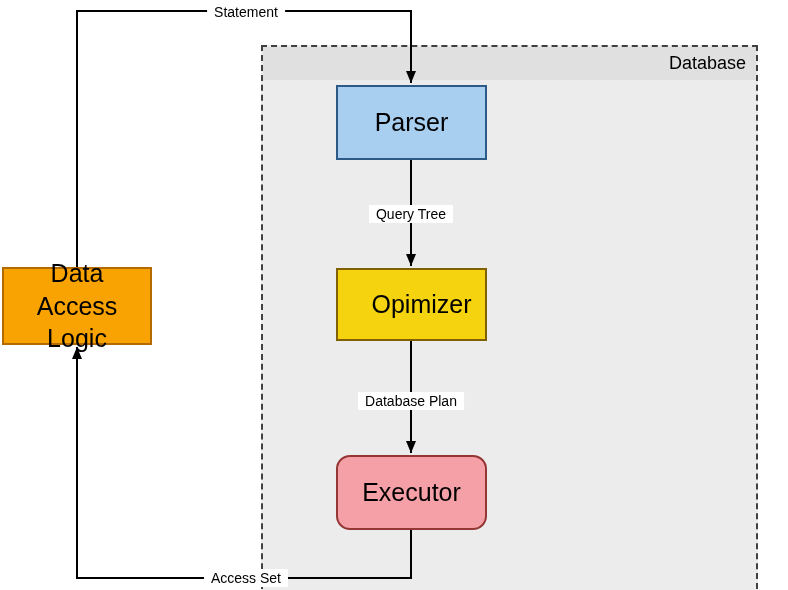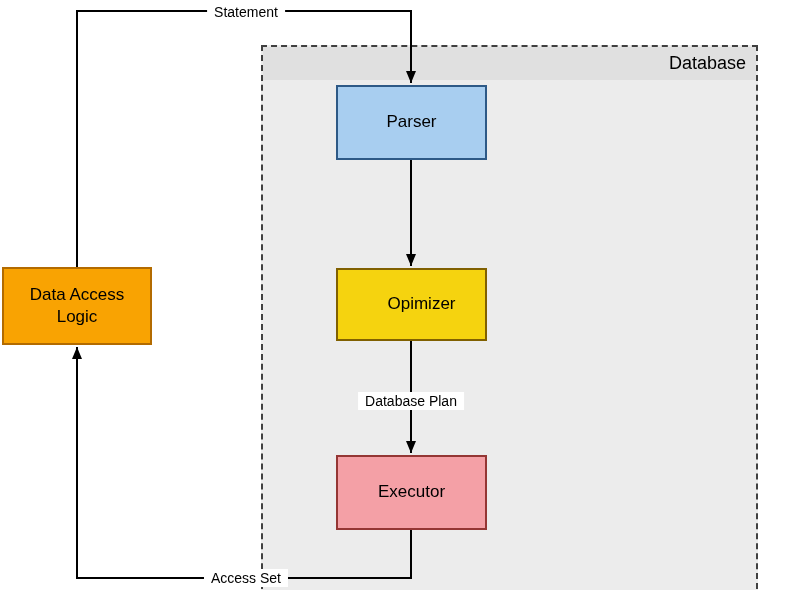--- a/index.html
+++ b/index.html
@@ -41,21 +41,21 @@
     width: 788px; height: 590px;
   }
 
   
   .node {
     position: absolute;
     display: flex;
     align-items: center;
     justify-content: center;
     text-align: center;
-    font-size: 17px;
+    font-size: 25px;
     border: 2px solid #000;
     line-height: 1.3;
   }
   .node-parser    { left: 336px; top: 85px;  width: 151px; height: 75px; }
   .node-optimizer { left: 336px; top: 268px; width: 151px; height: 73px; }
   .node-executor  { left: 336px; top: 455px; width: 151px; height: 75px; }
   .node-dal       { left: 2px;   top: 267px; width: 150px; height: 78px; padding: 0 20px; }
 
   
   .edge-label {
@@ -95,25 +95,26 @@
   </svg>
 
   <div class="node node-parser" style="background-color: rgb(168, 206, 240); border-color: rgb(45, 89, 134);">
     <span>Parser</span>
   </div>
 
   <div class="node node-optimizer" style="background-color: rgb(245, 211, 15); border-color: rgb(128, 96, 0); padding-left: 20px;">
     <span>Opimizer</span>
   </div>
 
-  <div class="node node-executor" style="background-color: rgb(244, 160, 166); border-color: rgb(148, 54, 52);">
+  <div class="node node-executor" style="background-color: rgb(244, 160, 166); border-color: rgb(148, 54, 52); border-radius: 14px;">
     <span>Executor</span>
   </div>
 
   <div class="node node-dal" style="background-color: rgb(249, 163, 2); border-color: rgb(179, 107, 0);">
     <span>Data Access Logic</span>
   </div>
 
   <div class="edge-label el-statement">Statement</div>
+  <div class="edge-label el-query-tree">Query Tree</div>
   <div class="edge-label el-execution-plan">Database Plan</div>
   <div class="edge-label el-result-set">Access Set</div>
 
 </div>
 
 </body></html>

